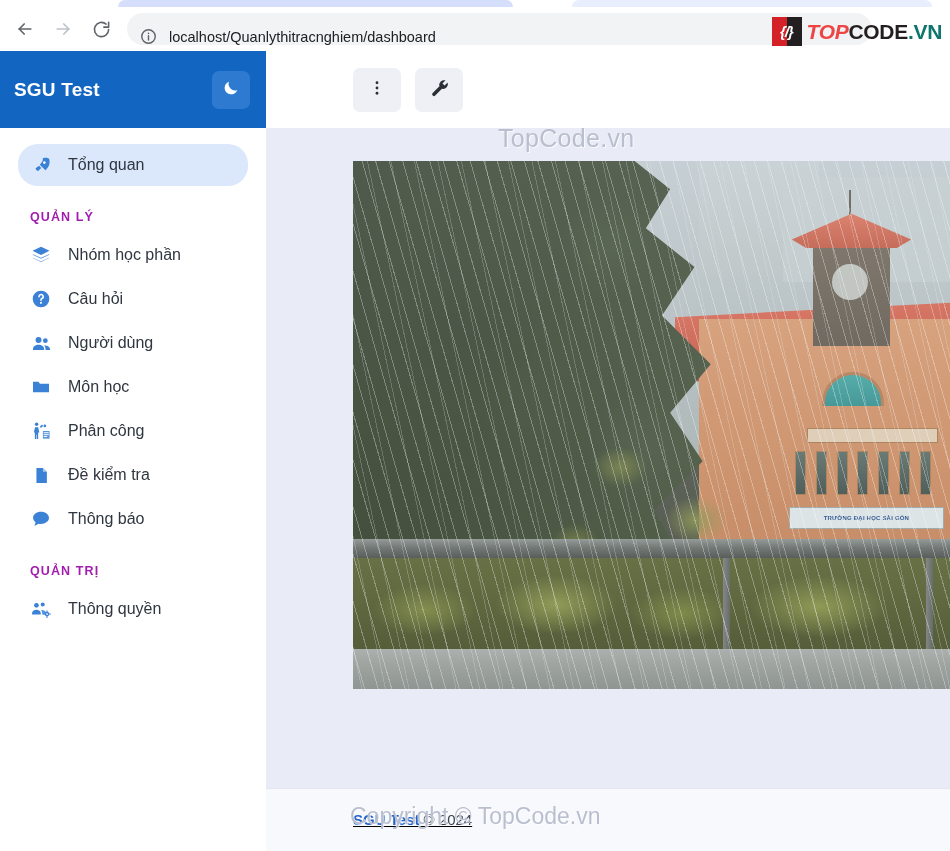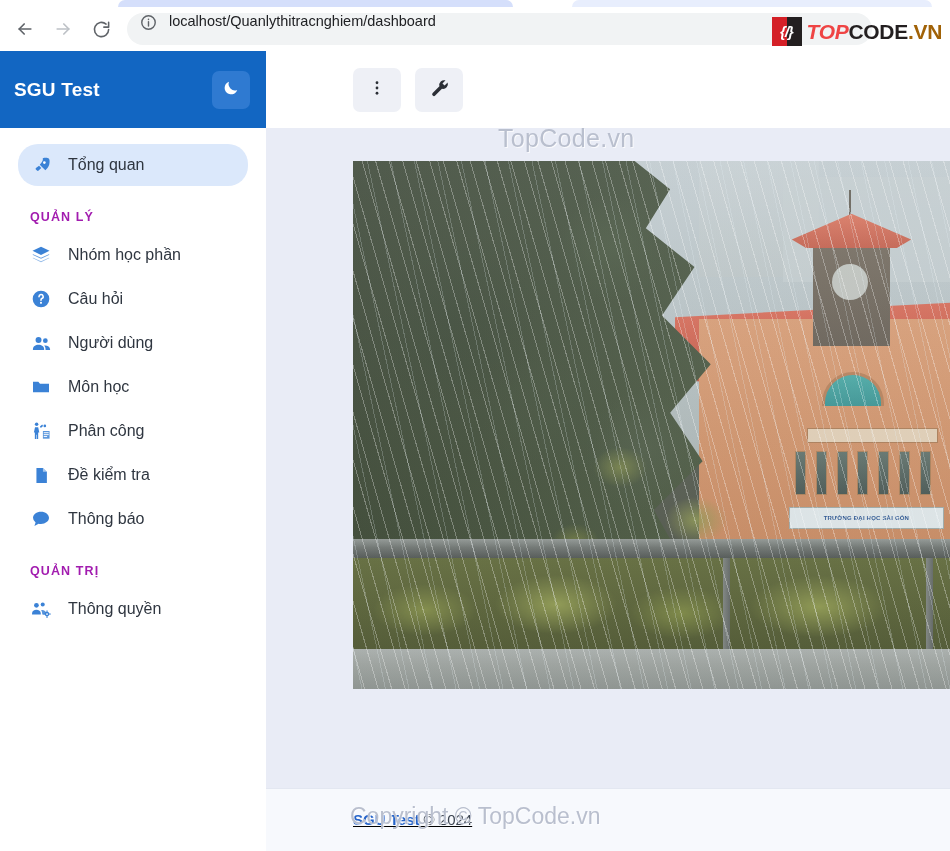--- a/index.html
+++ b/index.html
@@ -33,21 +33,21 @@
     width: 34px; height: 34px; margin-left: 4px;
     display: flex; align-items: center; justify-content: center;
     border-radius: 50%; color: #5f6368;
   }
   .nav-btn:first-child { margin-left: 8px; }
   .nav-btn svg { display: block; }
   .nav-btn.disabled { color: #bdc1c6; }
   .omnibox {
     margin-left: 9px; height: 32px; width: 745px;
     background: #f1f3f4; border-radius: 16px;
-    display: flex; align-items: flex-start; padding: 0 12px;
+    display: flex; align-items: flex-end; padding: 0 12px;
   }
   .omnibox .site-info {
     width: 18px; height: 18px; flex: 0 0 18px;
     display: flex; align-items: center; justify-content: center;
     color: #5f6368; margin-right: 12px;
   }
   .omnibox .url-text {
     font-size: 14.5px; color: #202124;
     white-space: nowrap; overflow: hidden;
     font-family: "Liberation Sans", sans-serif;
@@ -77,21 +77,21 @@
     font-size: 15px; font-weight: bold; font-style: italic;
     letter-spacing: -1px;
   }
   .tc-word {
     font-family: "Liberation Sans", sans-serif;
     font-size: 21px; font-weight: bold; letter-spacing: -0.3px;
     line-height: 1;
   }
   .tc-word .p1 { color: #ef4444; font-style: italic; }
   .tc-word .p2 { color: #231f20; }
-  .tc-word .p3 { color: #a16207; }
+  .tc-word .p3 { color: #0f766e; }
 
   
   .app {
     position: absolute; left: 0; top: 51px;
     width: 950px; height: 800px;
     background: #e9ecf6;
   }
 
   
   .sidebar {

